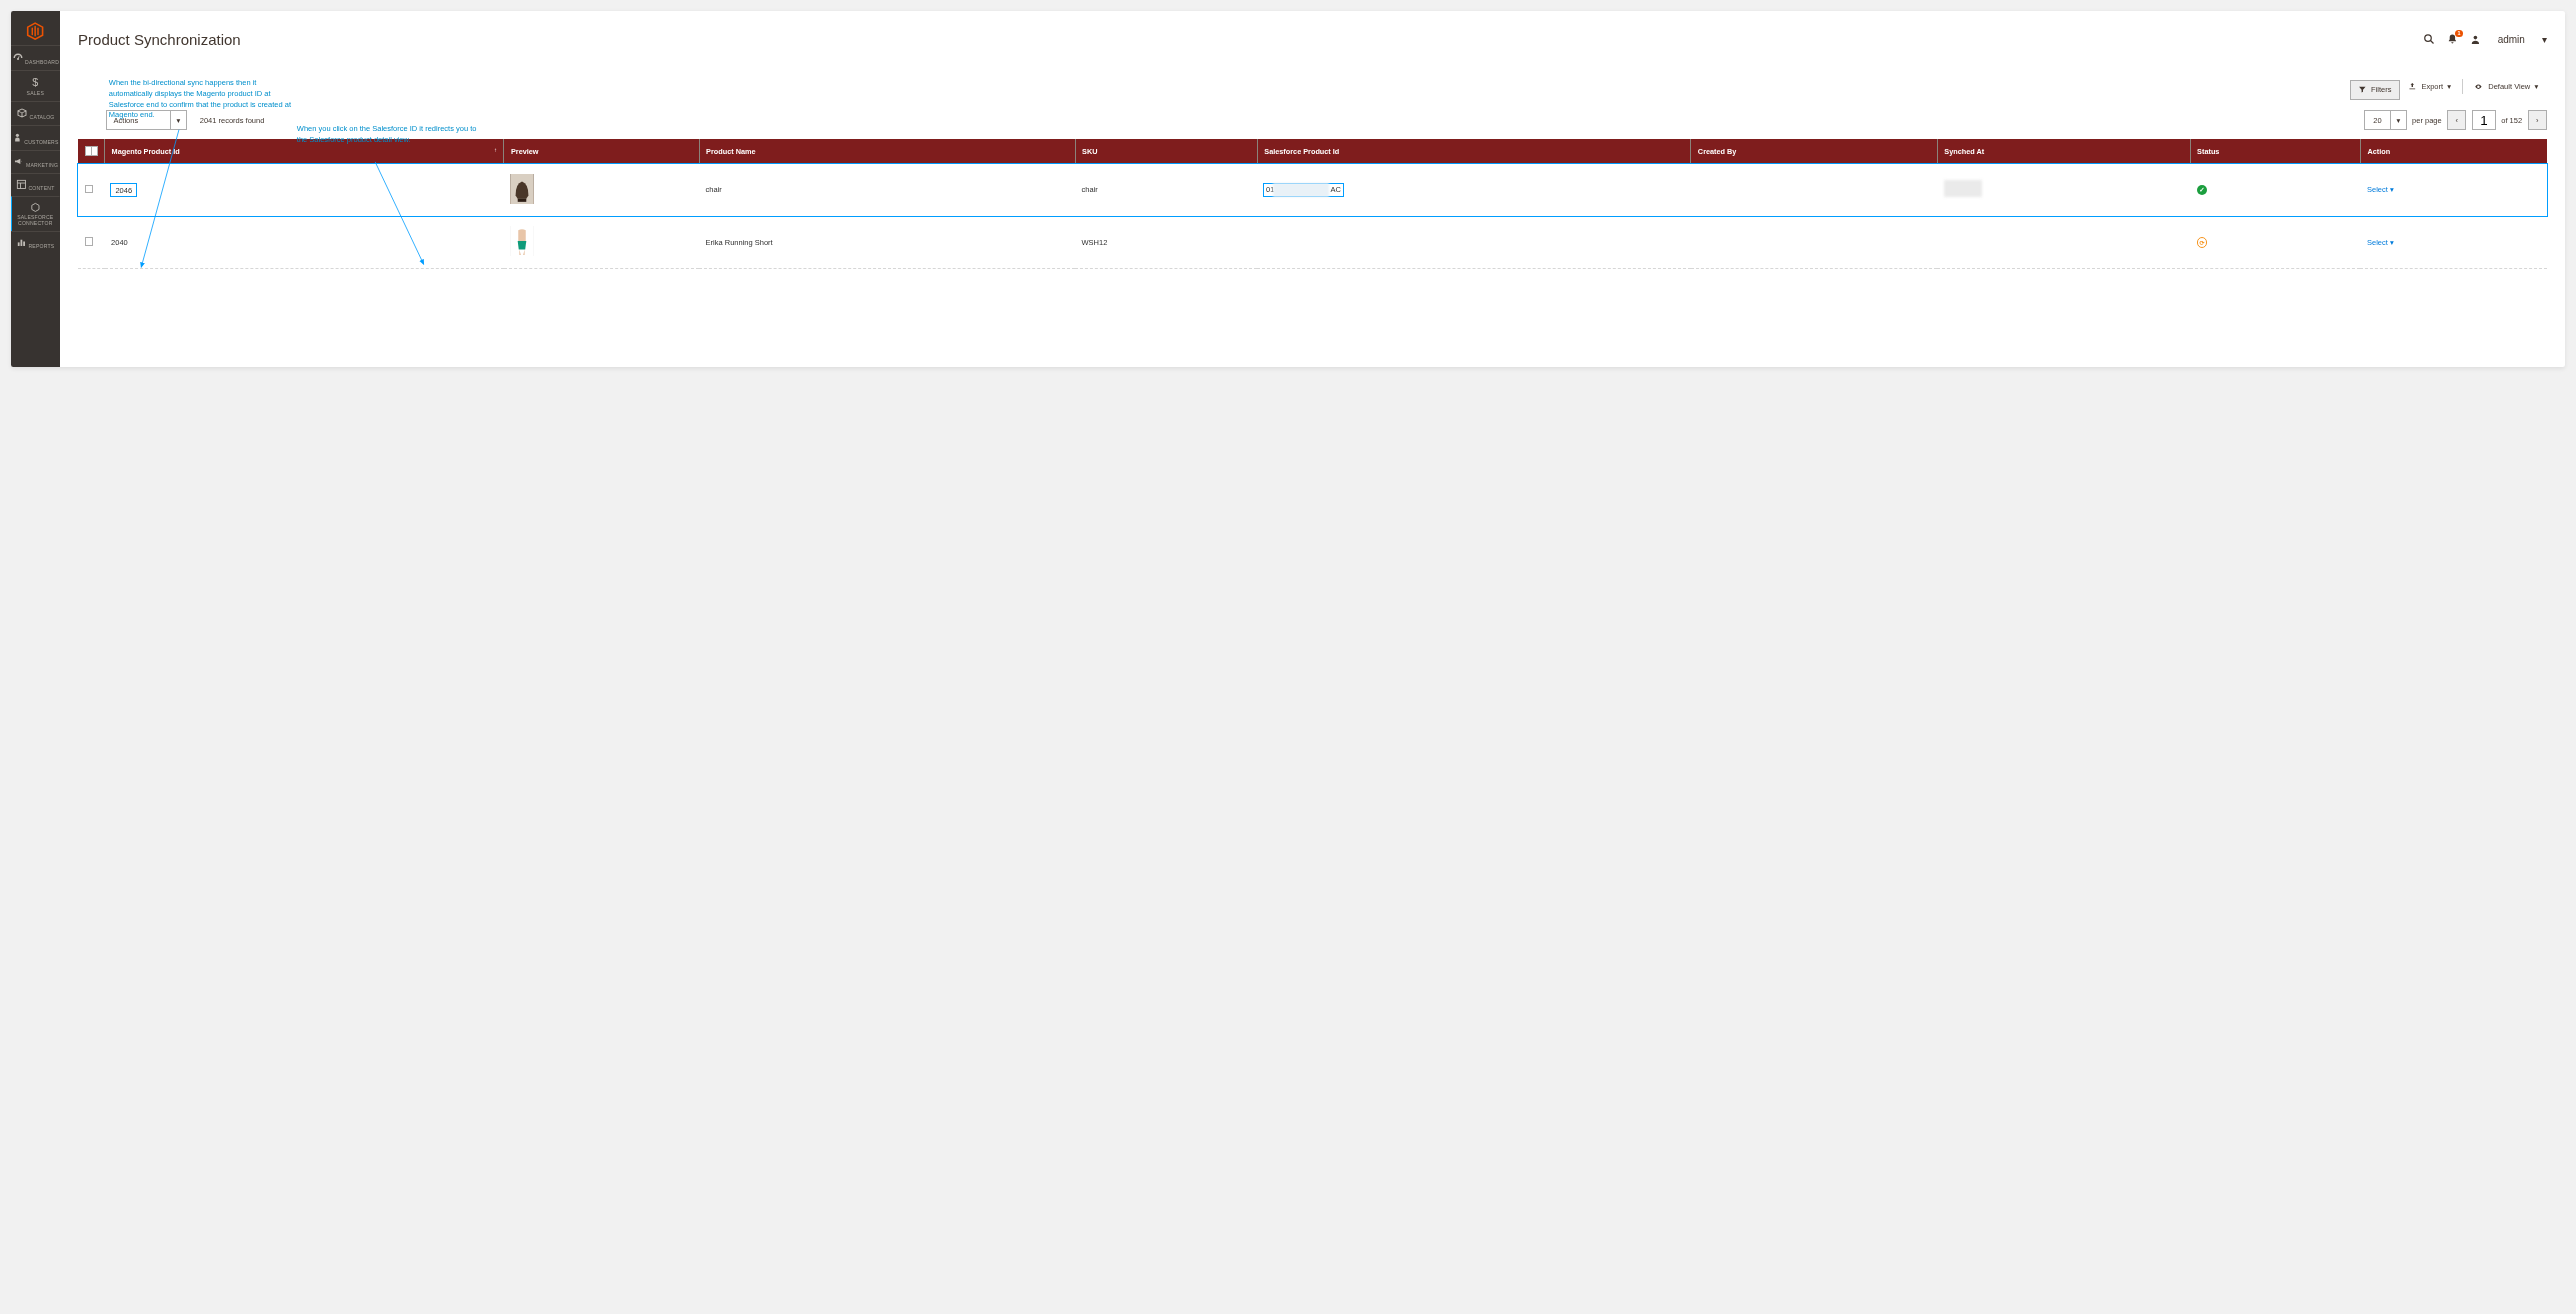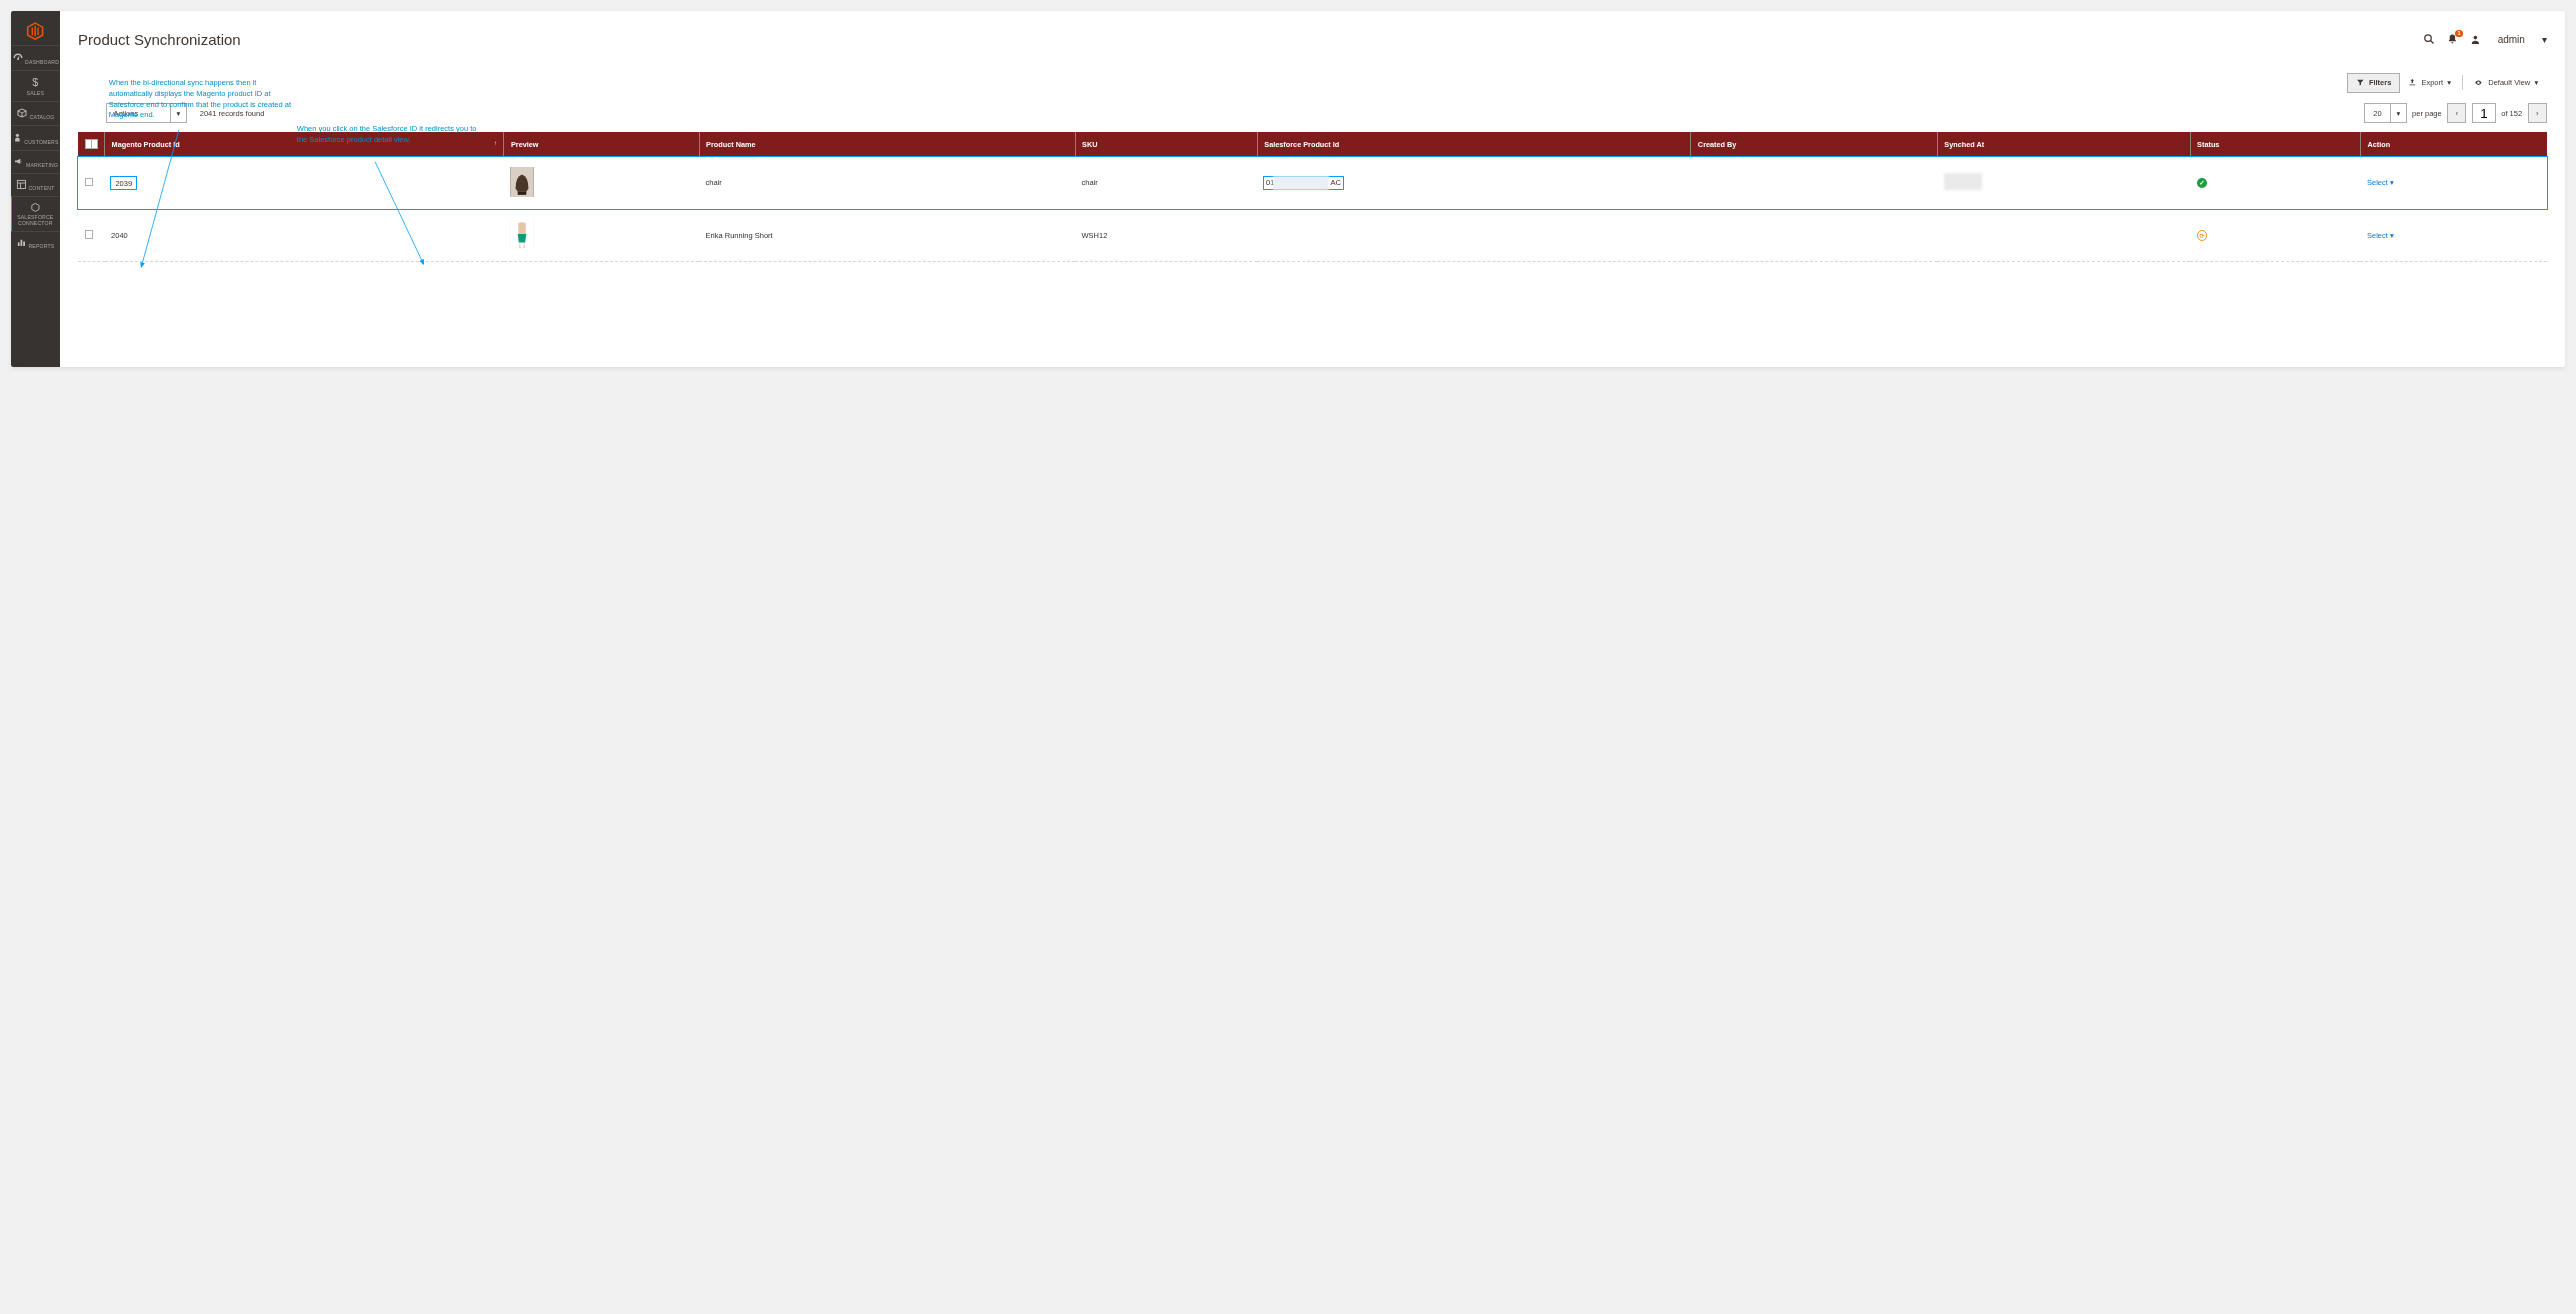--- a/index.html
+++ b/index.html
@@ -83,21 +83,22 @@
       cursor:pointer;
     }
     .grid-controls-1 {
       display:flex; justify-content:flex-end; align-items:center; gap:0;
       padding: 9.7px 0 6.5px;
       font-size:7.5px; color:#41362f;
     }
     .filters-btn {
       background:#eee; border:0.5px solid #adadad; padding:4.3px 7.5px;
       display:flex; align-items:center; gap:4.3px; cursor:pointer;
-      font-weight:700;
+      font-weight:400;
+      margin-top:7px;
     }
     .export-btn, .view-btn {
       display:flex; align-items:center; gap:4.3px; padding:4.3px 8.6px; cursor:pointer;
     }
     .vdiv { width:0.5px; height:15px; background:#ccc; margin:0 2.2px; }
     .grid-controls-2 {
       display:flex; justify-content:space-between; align-items:center;
       padding: 4.3px 0 8.6px;
       font-size:7.5px; color:#41362f;margin-left:28px;
     }
@@ -339,21 +340,21 @@
           <th>Salesforce Product Id</th>
           <th>Created By</th>
           <th>Synched At</th>
           <th>Status</th>
           <th>Action</th>
         </tr>
       </thead>
       <tbody>
         <tr class="row-hl">
           <td><span class="chk"></span></td>
-          <td><span class="cell-hl">2039</span></td>
+          <td><span class="cell-hl">2046</span></td>
           <td>
             <span class="preview-img" style="background:linear-gradient(#3a2d25,#6b4a33);">
               <svg width="24" height="30" viewBox="0 0 44 56">
                   <rect width="44" height="56" fill="#d9cfc2"></rect>
                   <path d="M10 40 Q10 18 22 14 Q34 18 34 40 L30 46 L14 46 Z" fill="#4a3729"></path>
                   <rect x="14" y="46" width="16" height="6" fill="#2e1f15"></rect>
                 </svg>
             </span>
           </td>
           <td>chair</td>

